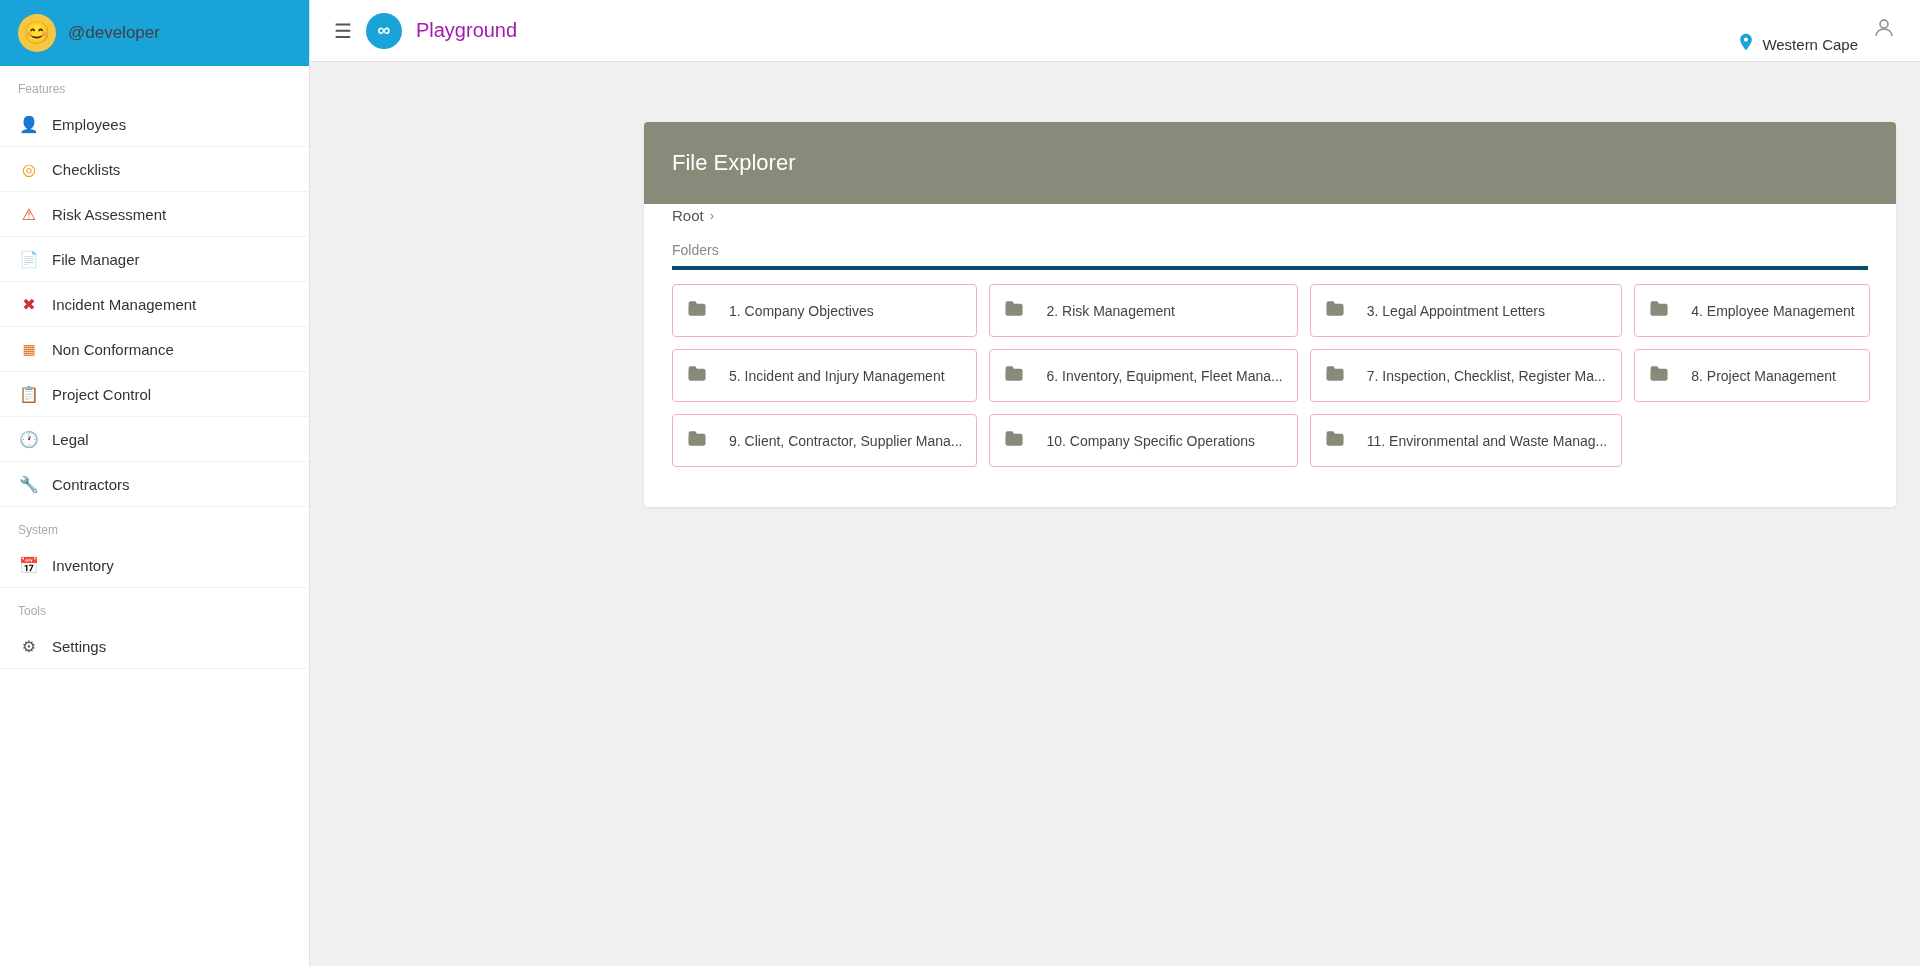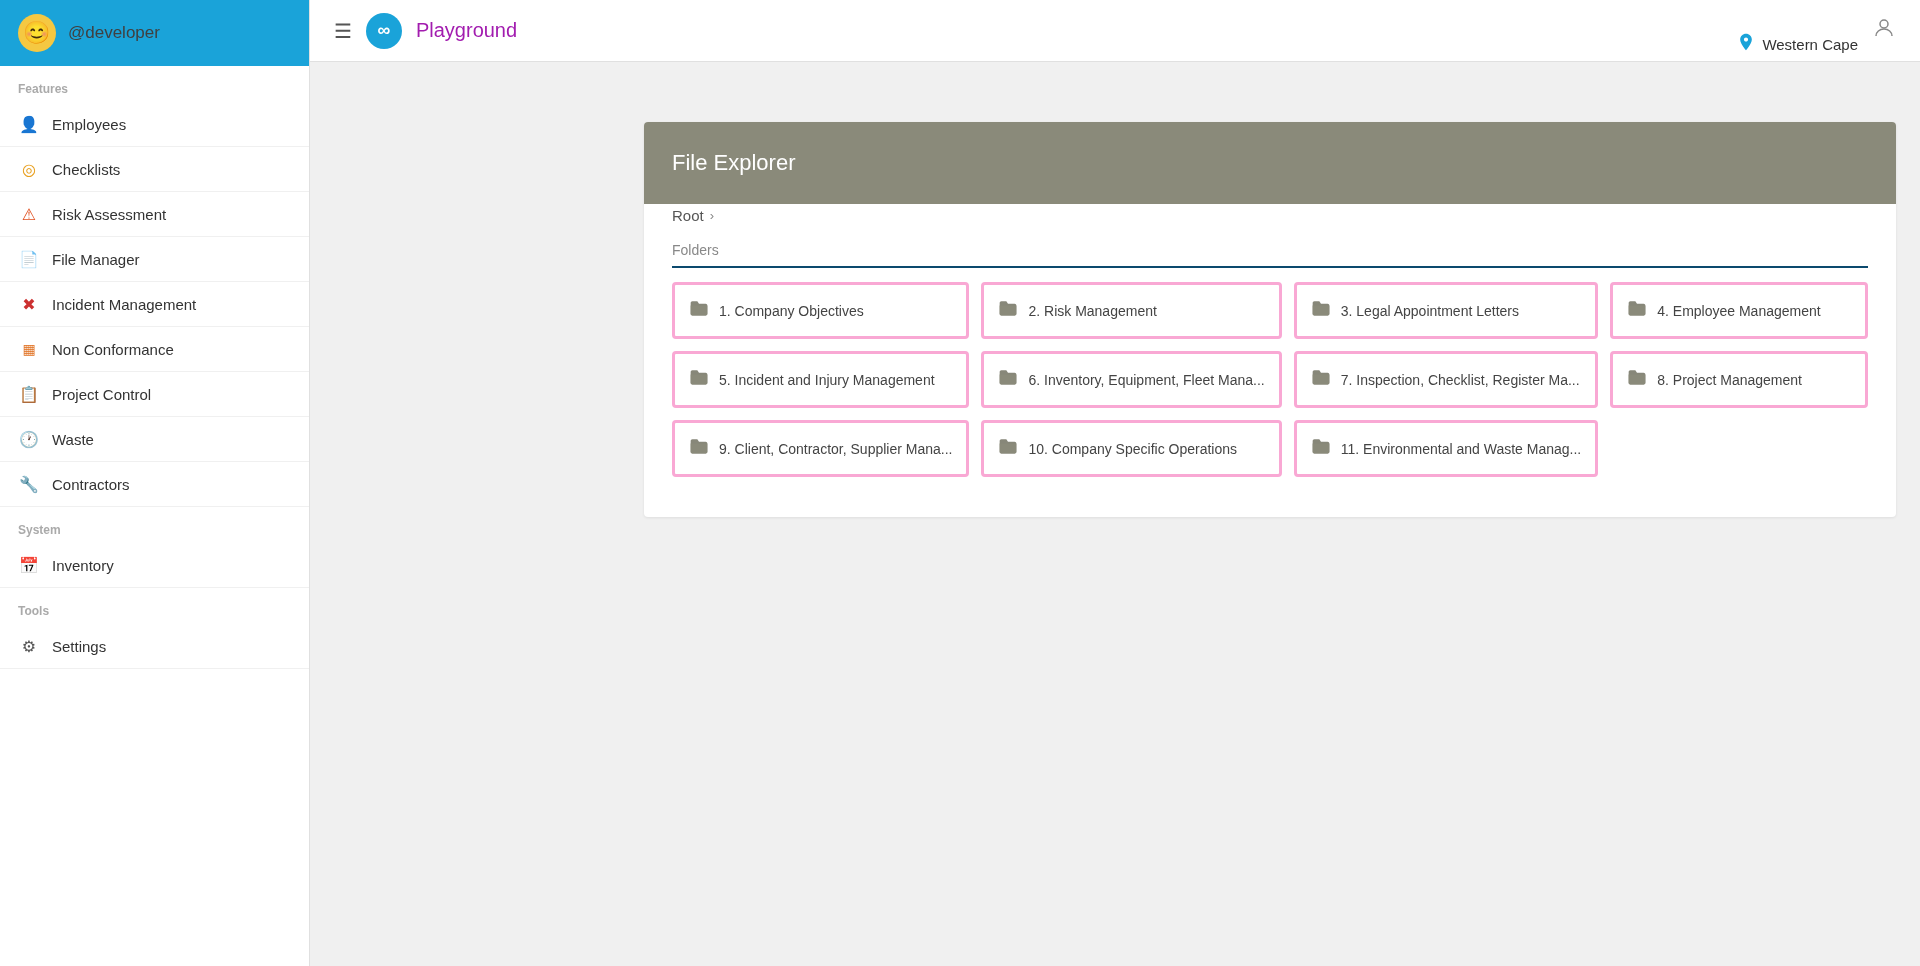--- a/index.html
+++ b/index.html
@@ -34,21 +34,21 @@
     .sidebar-username {
       color: #404040;
       font-size: 17px;
       font-weight: 500;
     }
     .sidebar-section-label {
       font-size: 12px;
       color: #aaa;
       padding: 16px 18px 6px 18px;
       text-transform: none;
-      font-weight: 700;
+      font-weight: 400;
     }
     .sidebar-item {
       display: flex;
       align-items: center;
       gap: 12px;
       padding: 11px 18px;
       font-size: 15px;
       color: #333;
       cursor: pointer;
       border-bottom: 1px solid #f0f0f0;
@@ -143,33 +143,33 @@
       font-size: 15px;
       color: #555;
       margin-bottom: 18px;
     }
     .breadcrumb-chevron { color: #888; font-size: 13px; }
     .folders-label {
       font-size: 14px;
       color: #888;
       margin-bottom: 14px;
       padding-bottom: 8px;
-      border-bottom: 2px solid #0c4a6e;
+      border-bottom: 4px solid #0c4a6e;
     }
     .folders-grid {
       display: grid;
       grid-template-columns: repeat(4, 1fr);
       gap: 12px;
     }
     .folder-item {
       display: flex;
       align-items: center;
-      gap: 10px;
+      gap: 22px;
       padding: 14px 14px;
-      border: 3px solid #f9a8d4;
+      border: 1px solid #f9a8d4;
       border-radius: 4px;
       cursor: pointer;
       font-size: 14px;
       color: #444;
       background: #fff;
       transition: background 0.15s;
     }
     .folder-icon {
       font-size: 18px;
       color: #7a7a6a;
@@ -214,21 +214,21 @@
   <div class="sidebar-item">
     <span class="icon-circle" style="color:#e07020; font-size:14px;">▦</span>
     <span>Non Conformance</span>
   </div>
   <div class="sidebar-item">
     <span class="icon-circle" style="color:#2a9a2a;">📋</span>
     <span>Project Control</span>
   </div>
   <div class="sidebar-item">
     <span class="icon-circle" style="color:#3a6acc;">🕐</span>
-    <span>Waste</span>
+    <span>Legal</span>
   </div>
   <div class="sidebar-item">
     <span class="icon-circle" style="color:#2a9aaa;">🔧</span>
     <span>Contractors</span>
   </div>
 
   <div class="sidebar-section-label">System</div>
   <div class="sidebar-item">
     <span class="icon-circle" style="color:#1a7acc;">📅</span>
     <span>Inventory</span>

